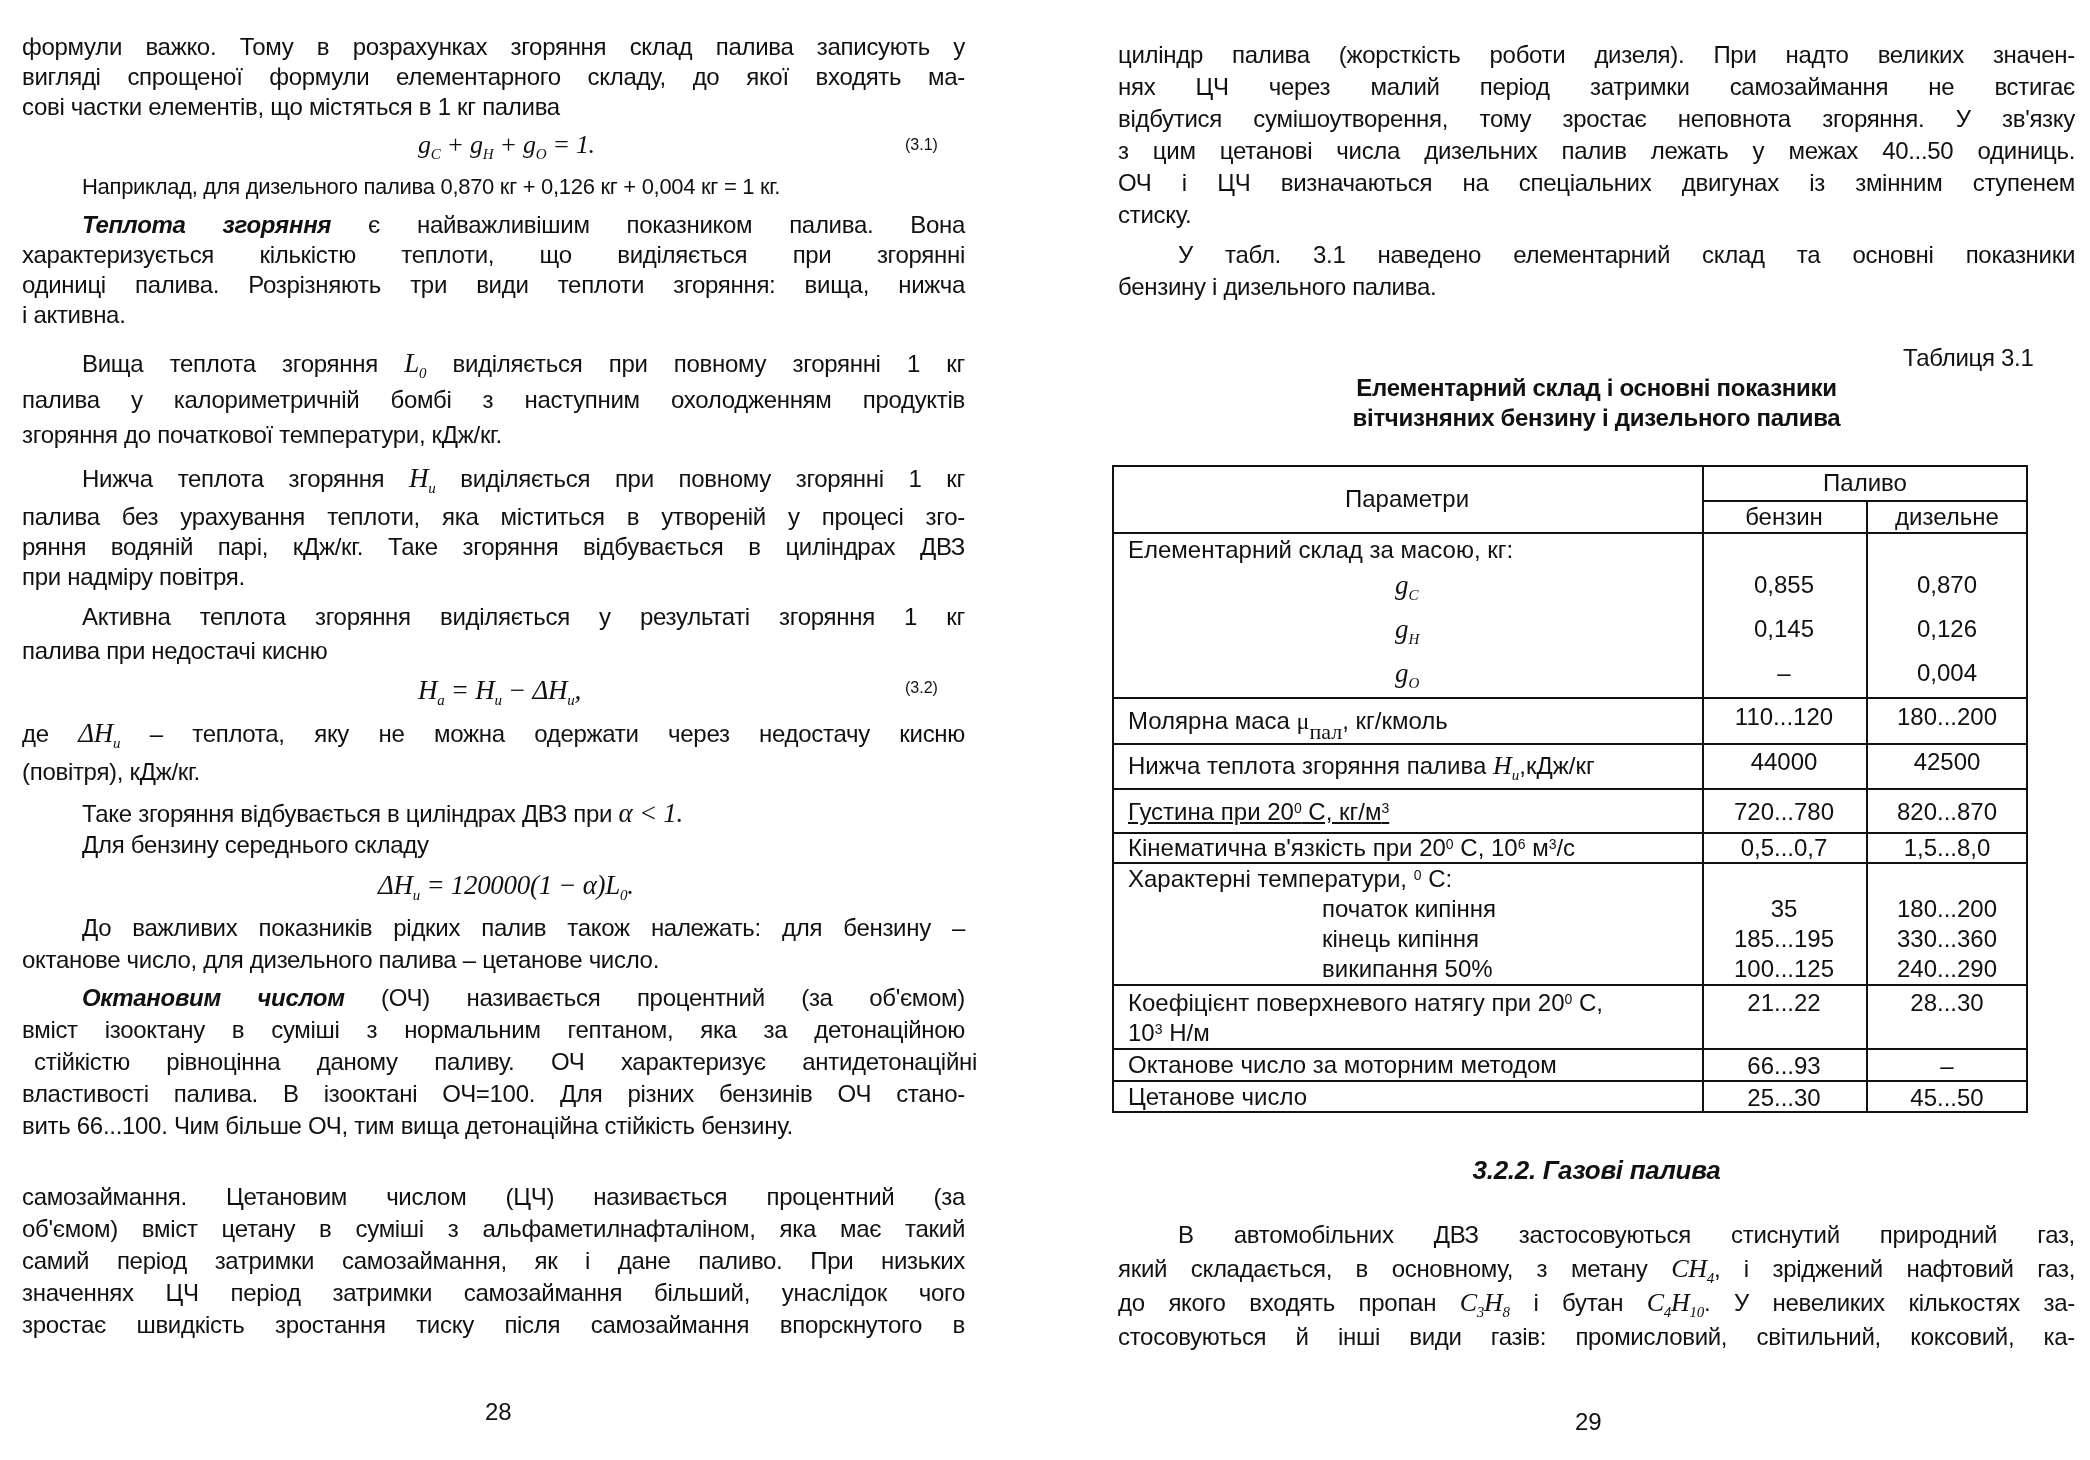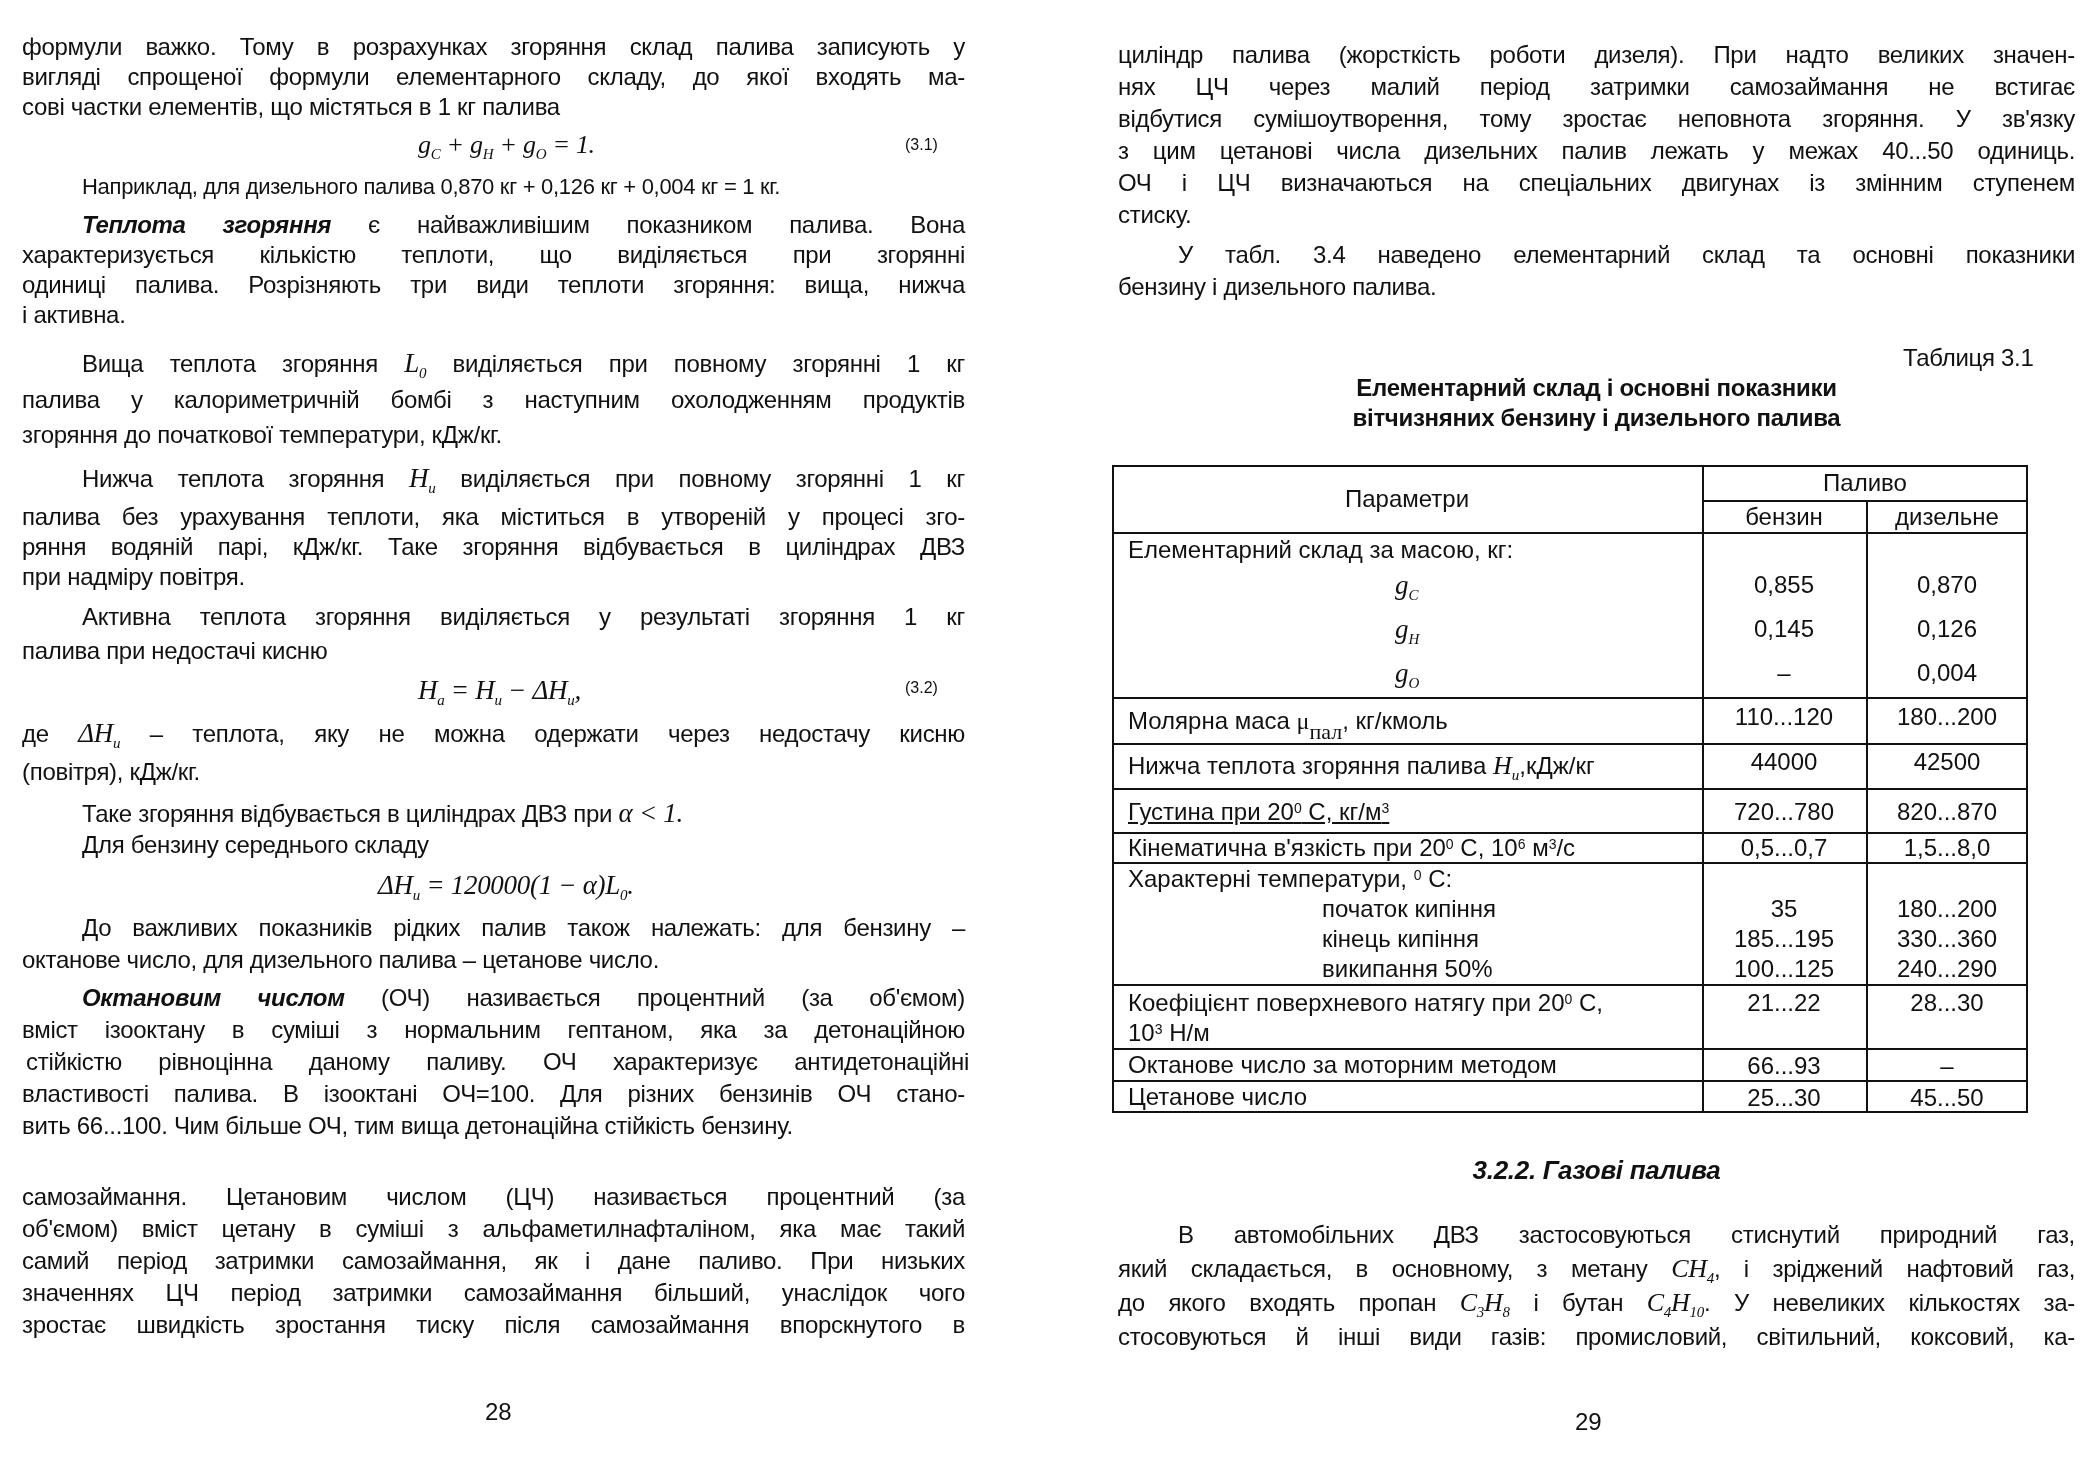--- a/index.html
+++ b/index.html
@@ -93,42 +93,42 @@
   </div>
 
   <div class="ln just" style="left:82px;top:913px;width:883px">До важливих показників рідких палив також належать: для бензину –</div>
   <div class="ln" style="left:22px;top:945px">октанове число, для дизельного палива – цетанове число.</div>
 
   <div class="ln just" style="left:82px;top:983px;width:883px">
     <span class="b">Октановим числом</span>
     <span>(ОЧ) називається процентний (за об'ємом)</span>
   </div>
   <div class="ln just" style="left:22px;top:1015px;width:943px">вміст ізооктану в суміші з нормальним гептаном, яка за детонаційною</div>
-  <div class="ln just" style="left:26px;top:1047px;width:943px">стійкістю рівноцінна даному паливу. ОЧ характеризує антидетонаційні</div>
+  <div class="ln just" style="left:34px;top:1047px;width:943px">стійкістю рівноцінна даному паливу. ОЧ характеризує антидетонаційні</div>
   <div class="ln just" style="left:22px;top:1079px;width:943px">властивості палива. В ізооктані ОЧ=100. Для різних бензинів ОЧ стано-</div>
   <div class="ln" style="left:22px;top:1111px">вить 66...100. Чим більше ОЧ, тим вища детонаційна стійкість бензину.</div>
 
   <div class="ln just" style="left:22px;top:1182px;width:943px">самозаймання. Цетановим числом (ЦЧ) називається процентний (за</div>
   <div class="ln just" style="left:22px;top:1214px;width:943px">об'ємом) вміст цетану в суміші з альфаметилнафталіном, яка має такий</div>
   <div class="ln just" style="left:22px;top:1246px;width:943px">самий період затримки самозаймання, як і дане паливо. При низьких</div>
   <div class="ln just" style="left:22px;top:1278px;width:943px">значеннях ЦЧ період затримки самозаймання більший, унаслідок чого</div>
   <div class="ln just" style="left:22px;top:1310px;width:943px">зростає швидкість зростання тиску після самозаймання впорскнутого в</div>
 
   <div class="pgnum" style="left:485px;top:1398px">28</div>
 </div>
 
 <div class="page" id="page-right">
   <div class="ln just" style="left:73px;top:40px;width:957px">циліндр палива (жорсткість роботи дизеля). При надто великих значен-</div>
   <div class="ln just" style="left:73px;top:72px;width:957px">нях ЦЧ через малий період затримки самозаймання не встигає</div>
   <div class="ln just" style="left:73px;top:104px;width:957px">відбутися сумішоутворення, тому зростає неповнота згоряння. У зв'язку</div>
   <div class="ln just" style="left:73px;top:136px;width:957px">з цим цетанові числа дизельних палив лежать у межах 40...50 одиниць.</div>
   <div class="ln just" style="left:73px;top:168px;width:957px">ОЧ і ЦЧ визначаються на спеціальних двигунах із змінним ступенем</div>
   <div class="ln" style="left:73px;top:200px">стиску.</div>
 
-  <div class="ln just" style="left:133px;top:240px;width:897px">У табл. 3.4 наведено елементарний склад та основні показники</div>
+  <div class="ln just" style="left:133px;top:240px;width:897px">У табл. 3.1 наведено елементарний склад та основні показники</div>
   <div class="ln" style="left:73px;top:272px">бензину і дизельного палива.</div>
 
   <div class="ln" style="left:858px;top:343px">Таблиця 3.1</div>
   <div class="ln center" style="left:73px;width:957px;top:373px;font-weight:bold">Елементарний склад і основні показники</div>
   <div class="ln center" style="left:73px;width:957px;top:403px;font-weight:bold">вітчизняних бензину і дизельного палива</div>
 </div>
 
 <div class="tbl"></div>
 
 <div class="vline" style="left:1702px;top:465px;height:648px"></div>

